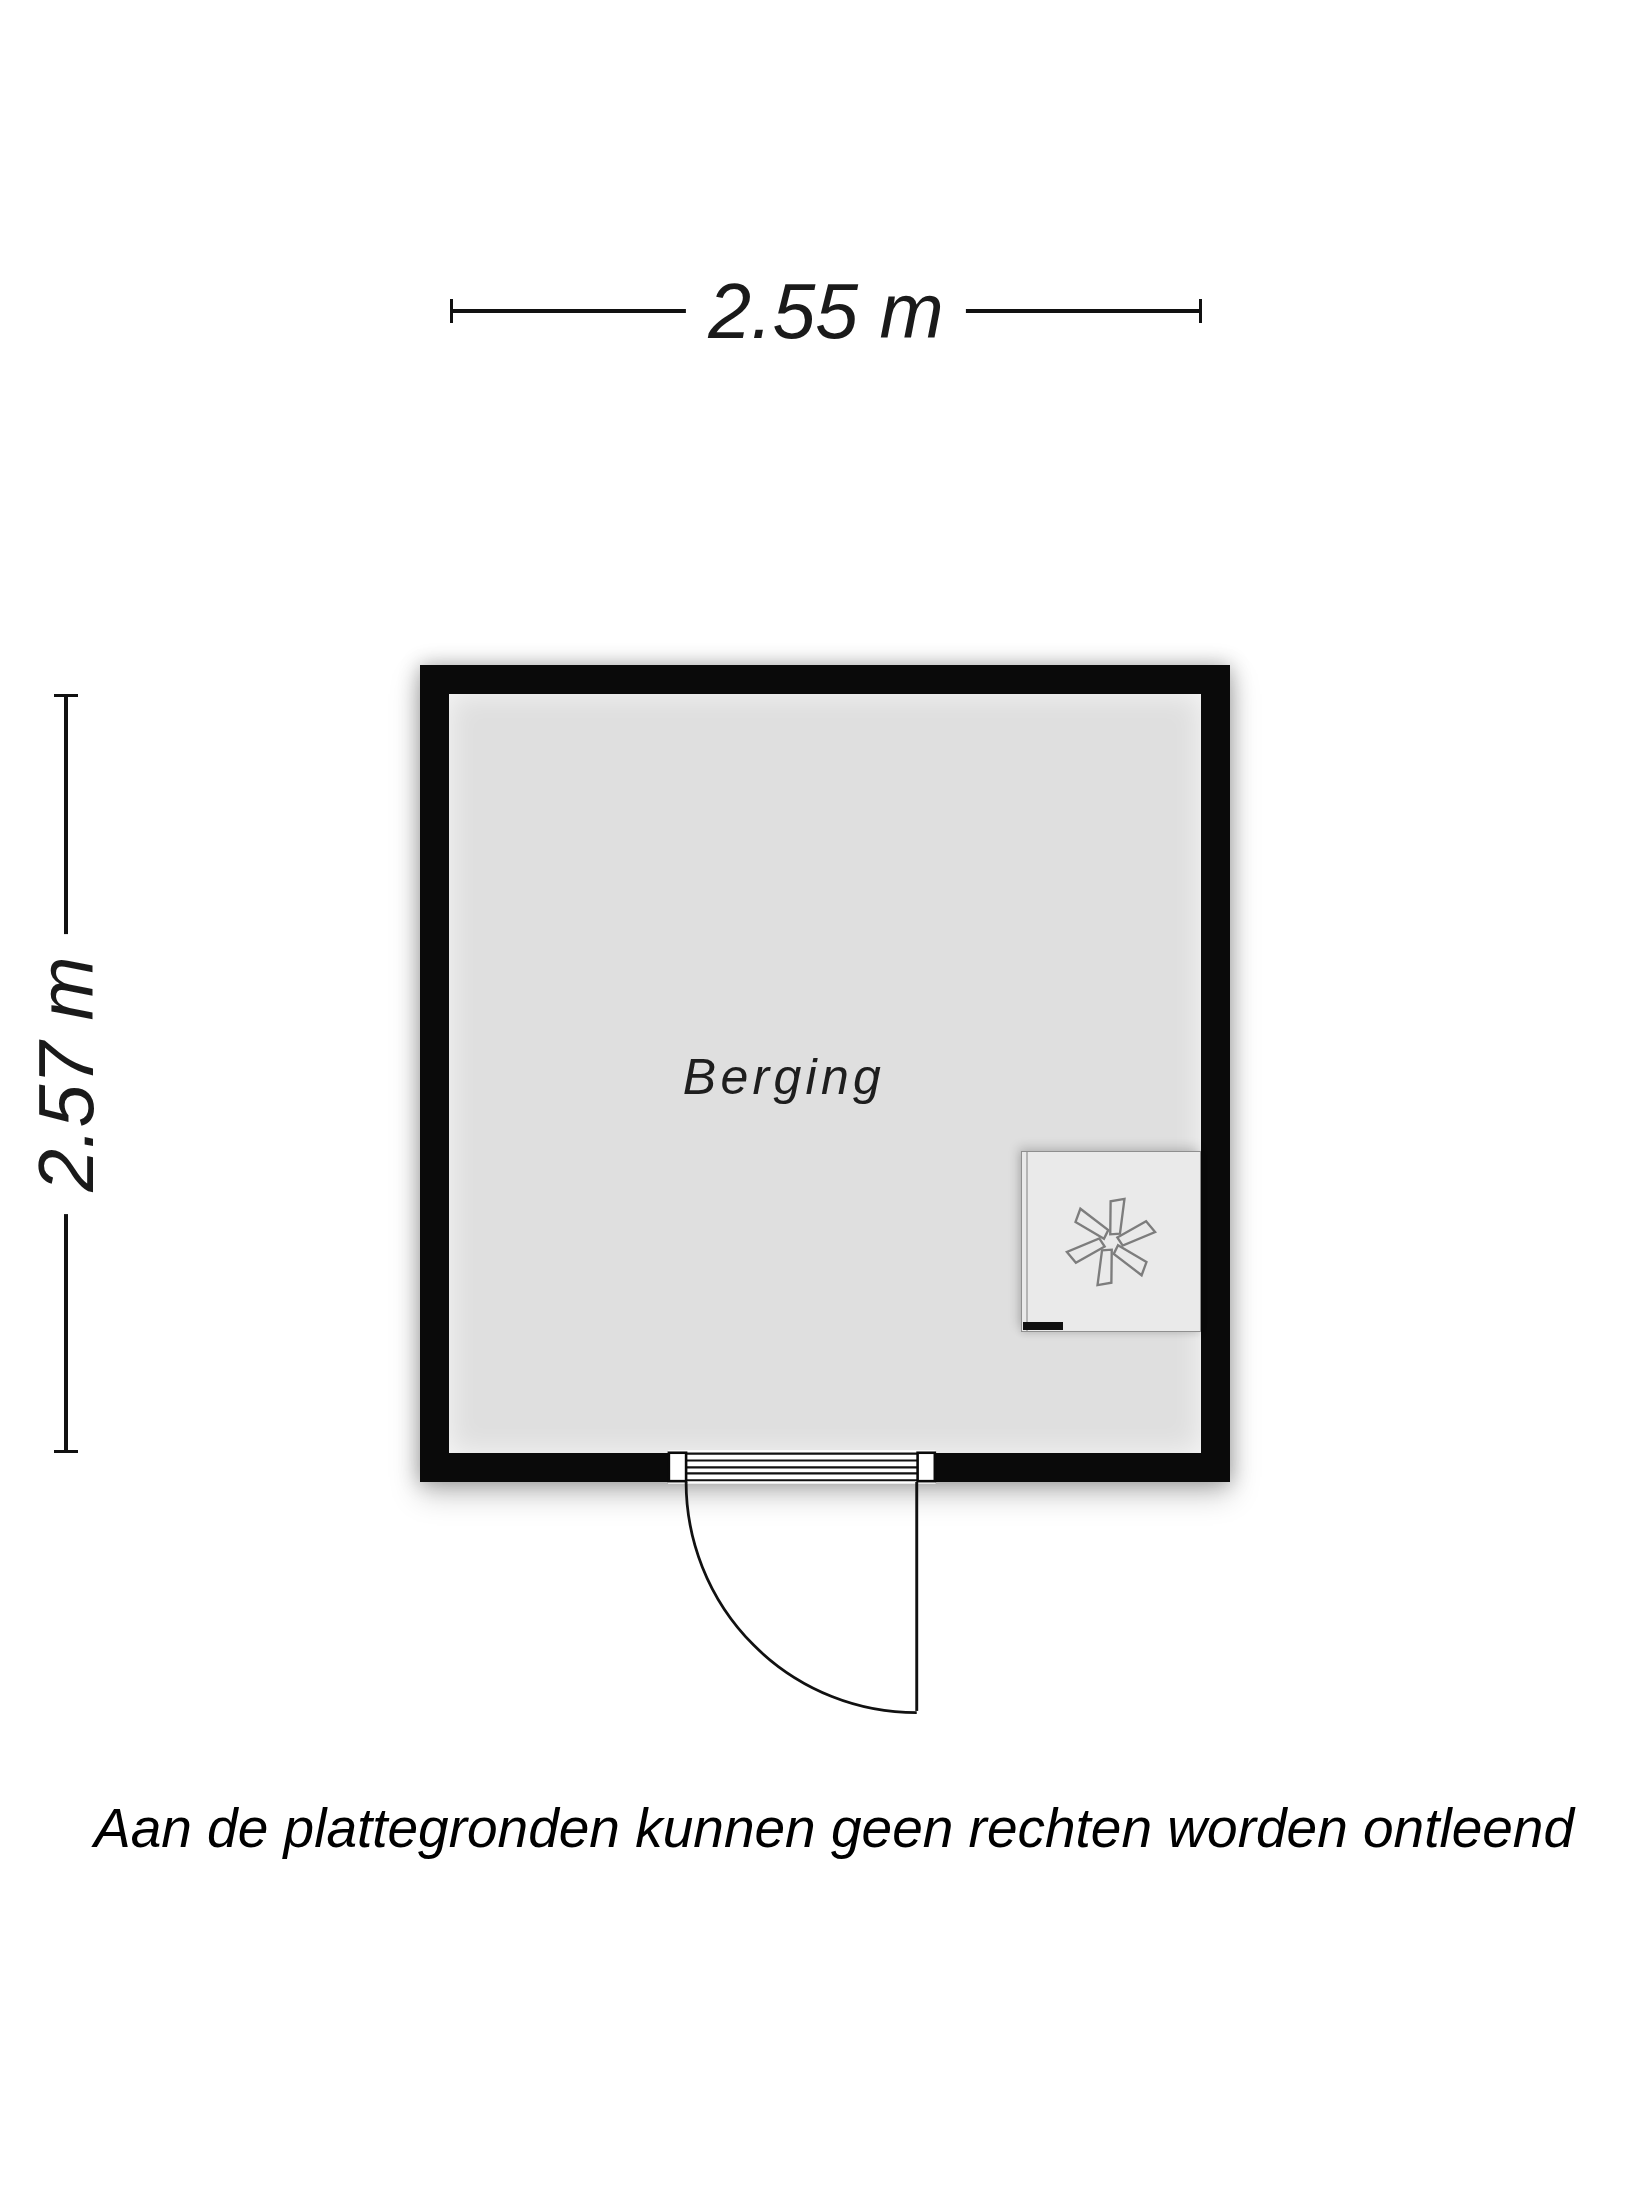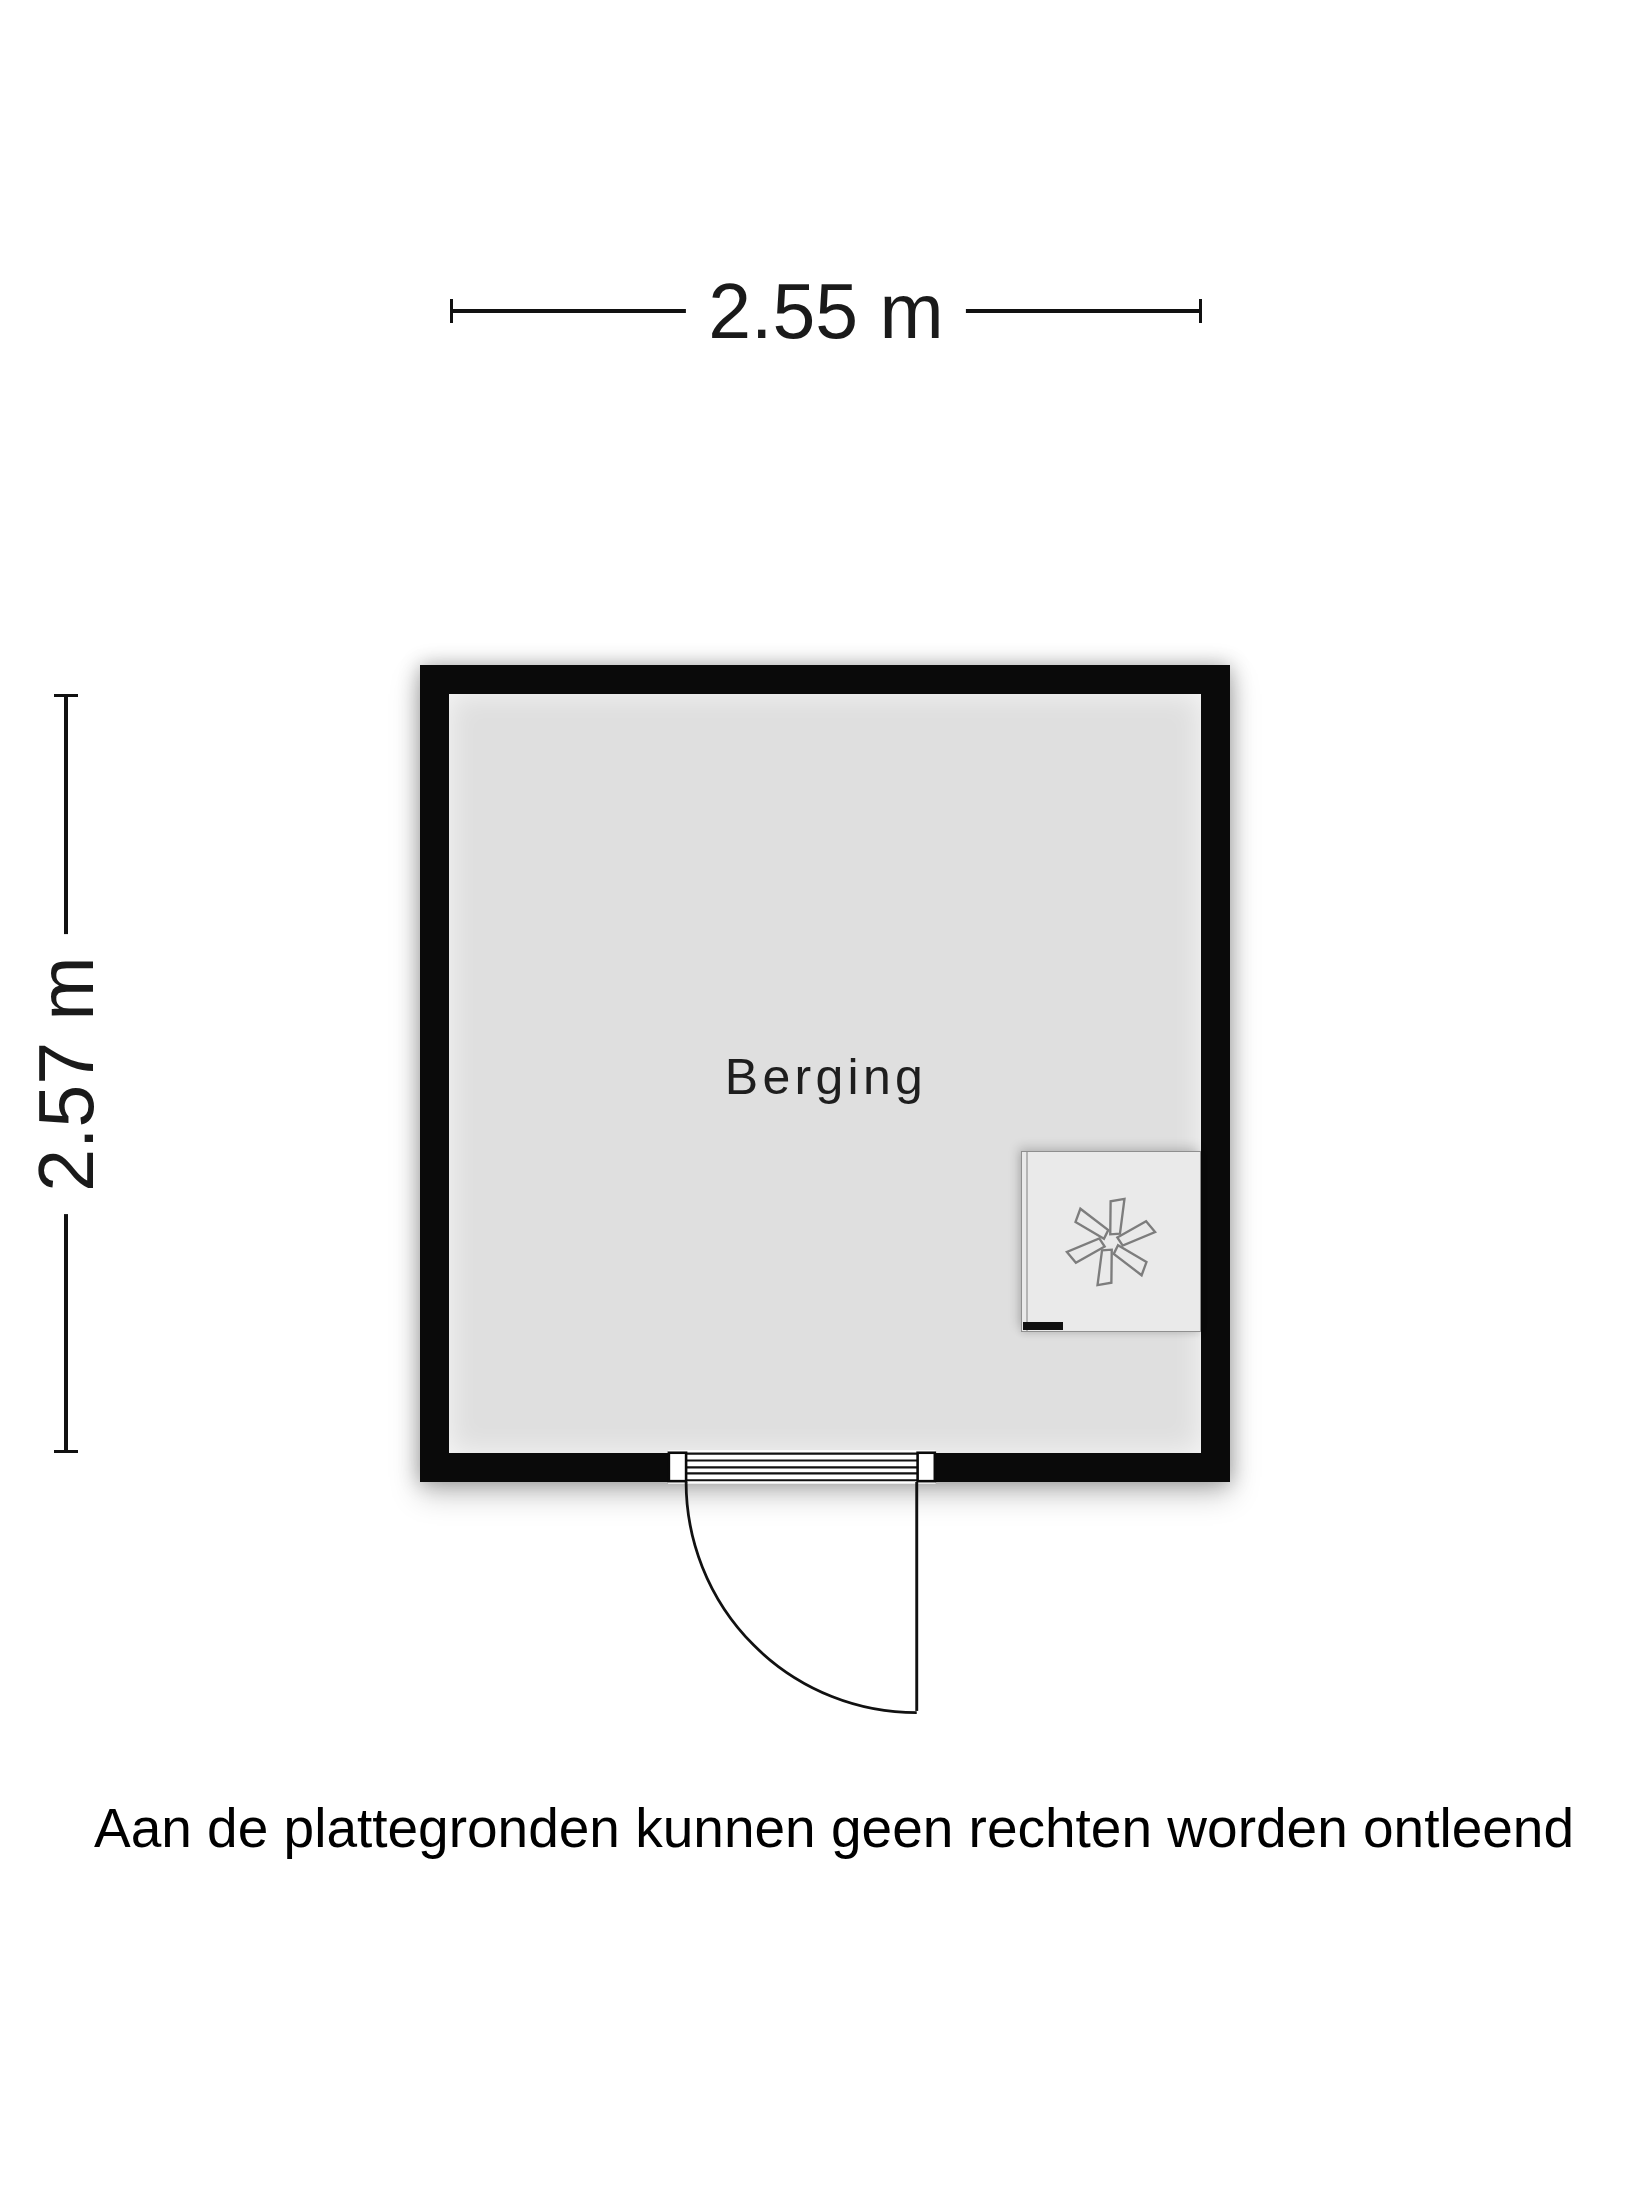--- a/index.html
+++ b/index.html
@@ -7,20 +7,21 @@
     padding: 0;
     background: #ffffff;
     font-family: "Liberation Sans", sans-serif;
   }
   .canvas {
     position: relative;
     width: 1652px;
     height: 1986px;
     background: #ffffff;
     overflow: hidden;
+    font-style: italic;
   }
 
   
   .dim-h {
     position: absolute;
     left: 450px;
     top: 299px;
     width: 752px;
     height: 24px;
   }
@@ -105,21 +106,21 @@
   }
   .building .floor-tint {
     position: absolute;
     inset: 0;
     box-shadow: inset 0 0 29px rgba(255,255,255,0.75);
     pointer-events: none;
   }
 
   .room-label {
     position: absolute;
-    left: 826px;
+    left: 784px;
     top: 1048px;
     transform: translateX(-50%);
     font-size: 50px;
     letter-spacing: 4.3px;
     color: #1e1e1e;
     white-space: nowrap;
   }
 
   
   .appliance {

